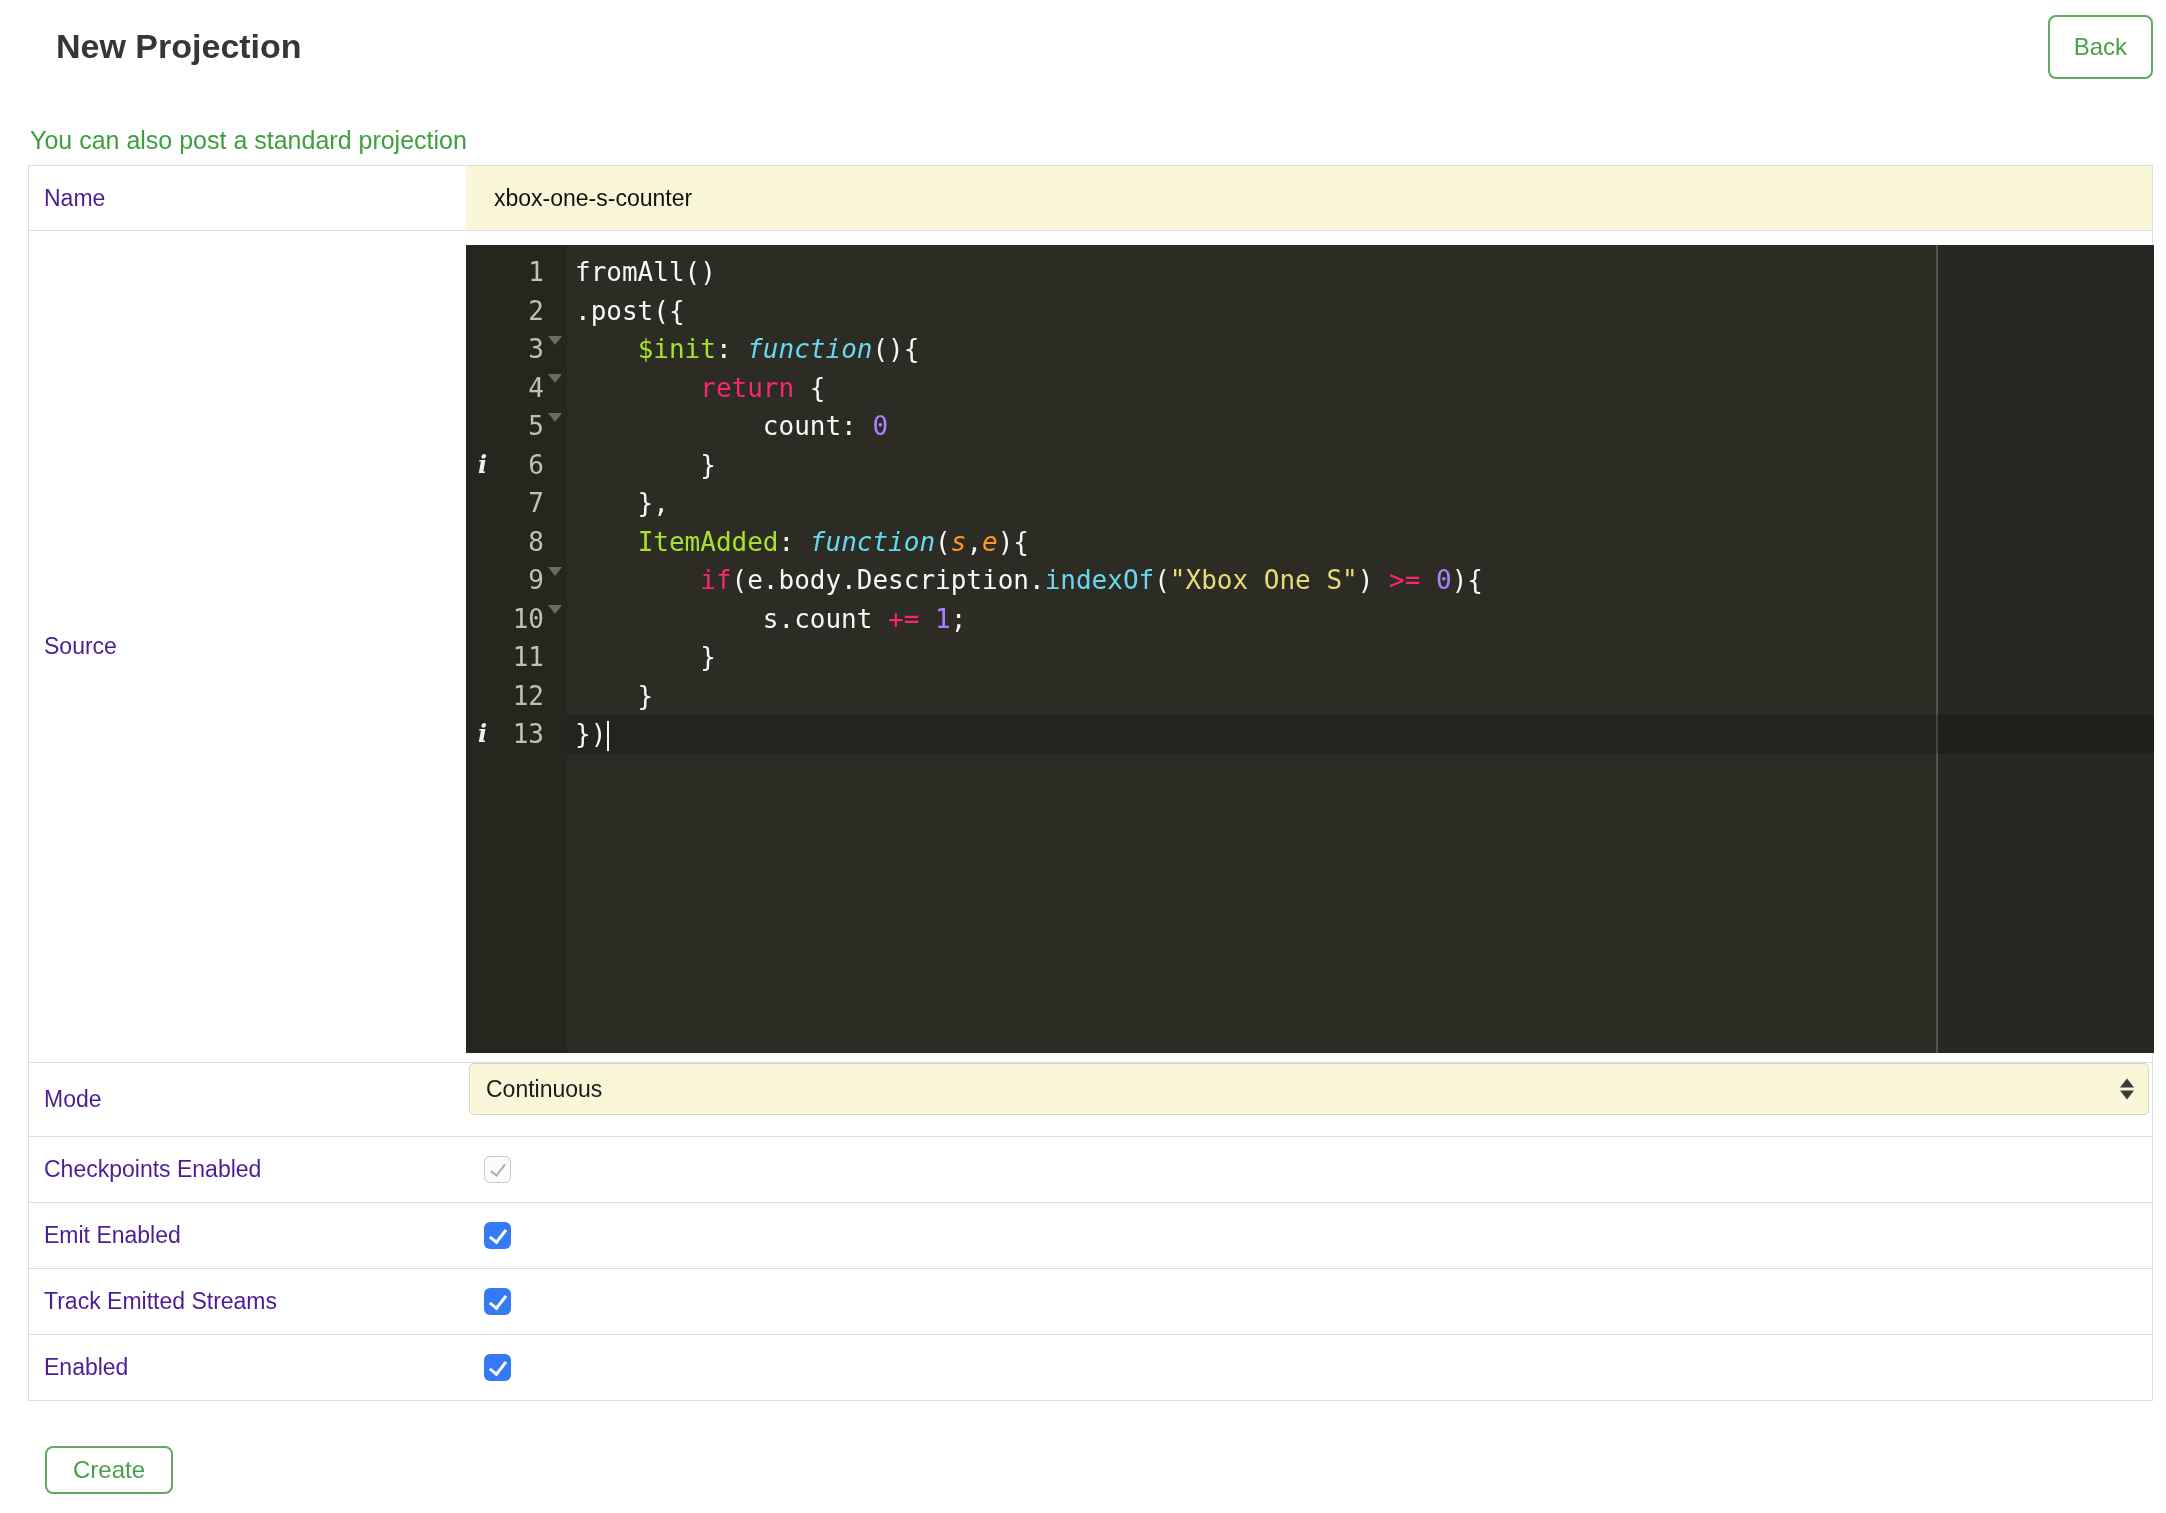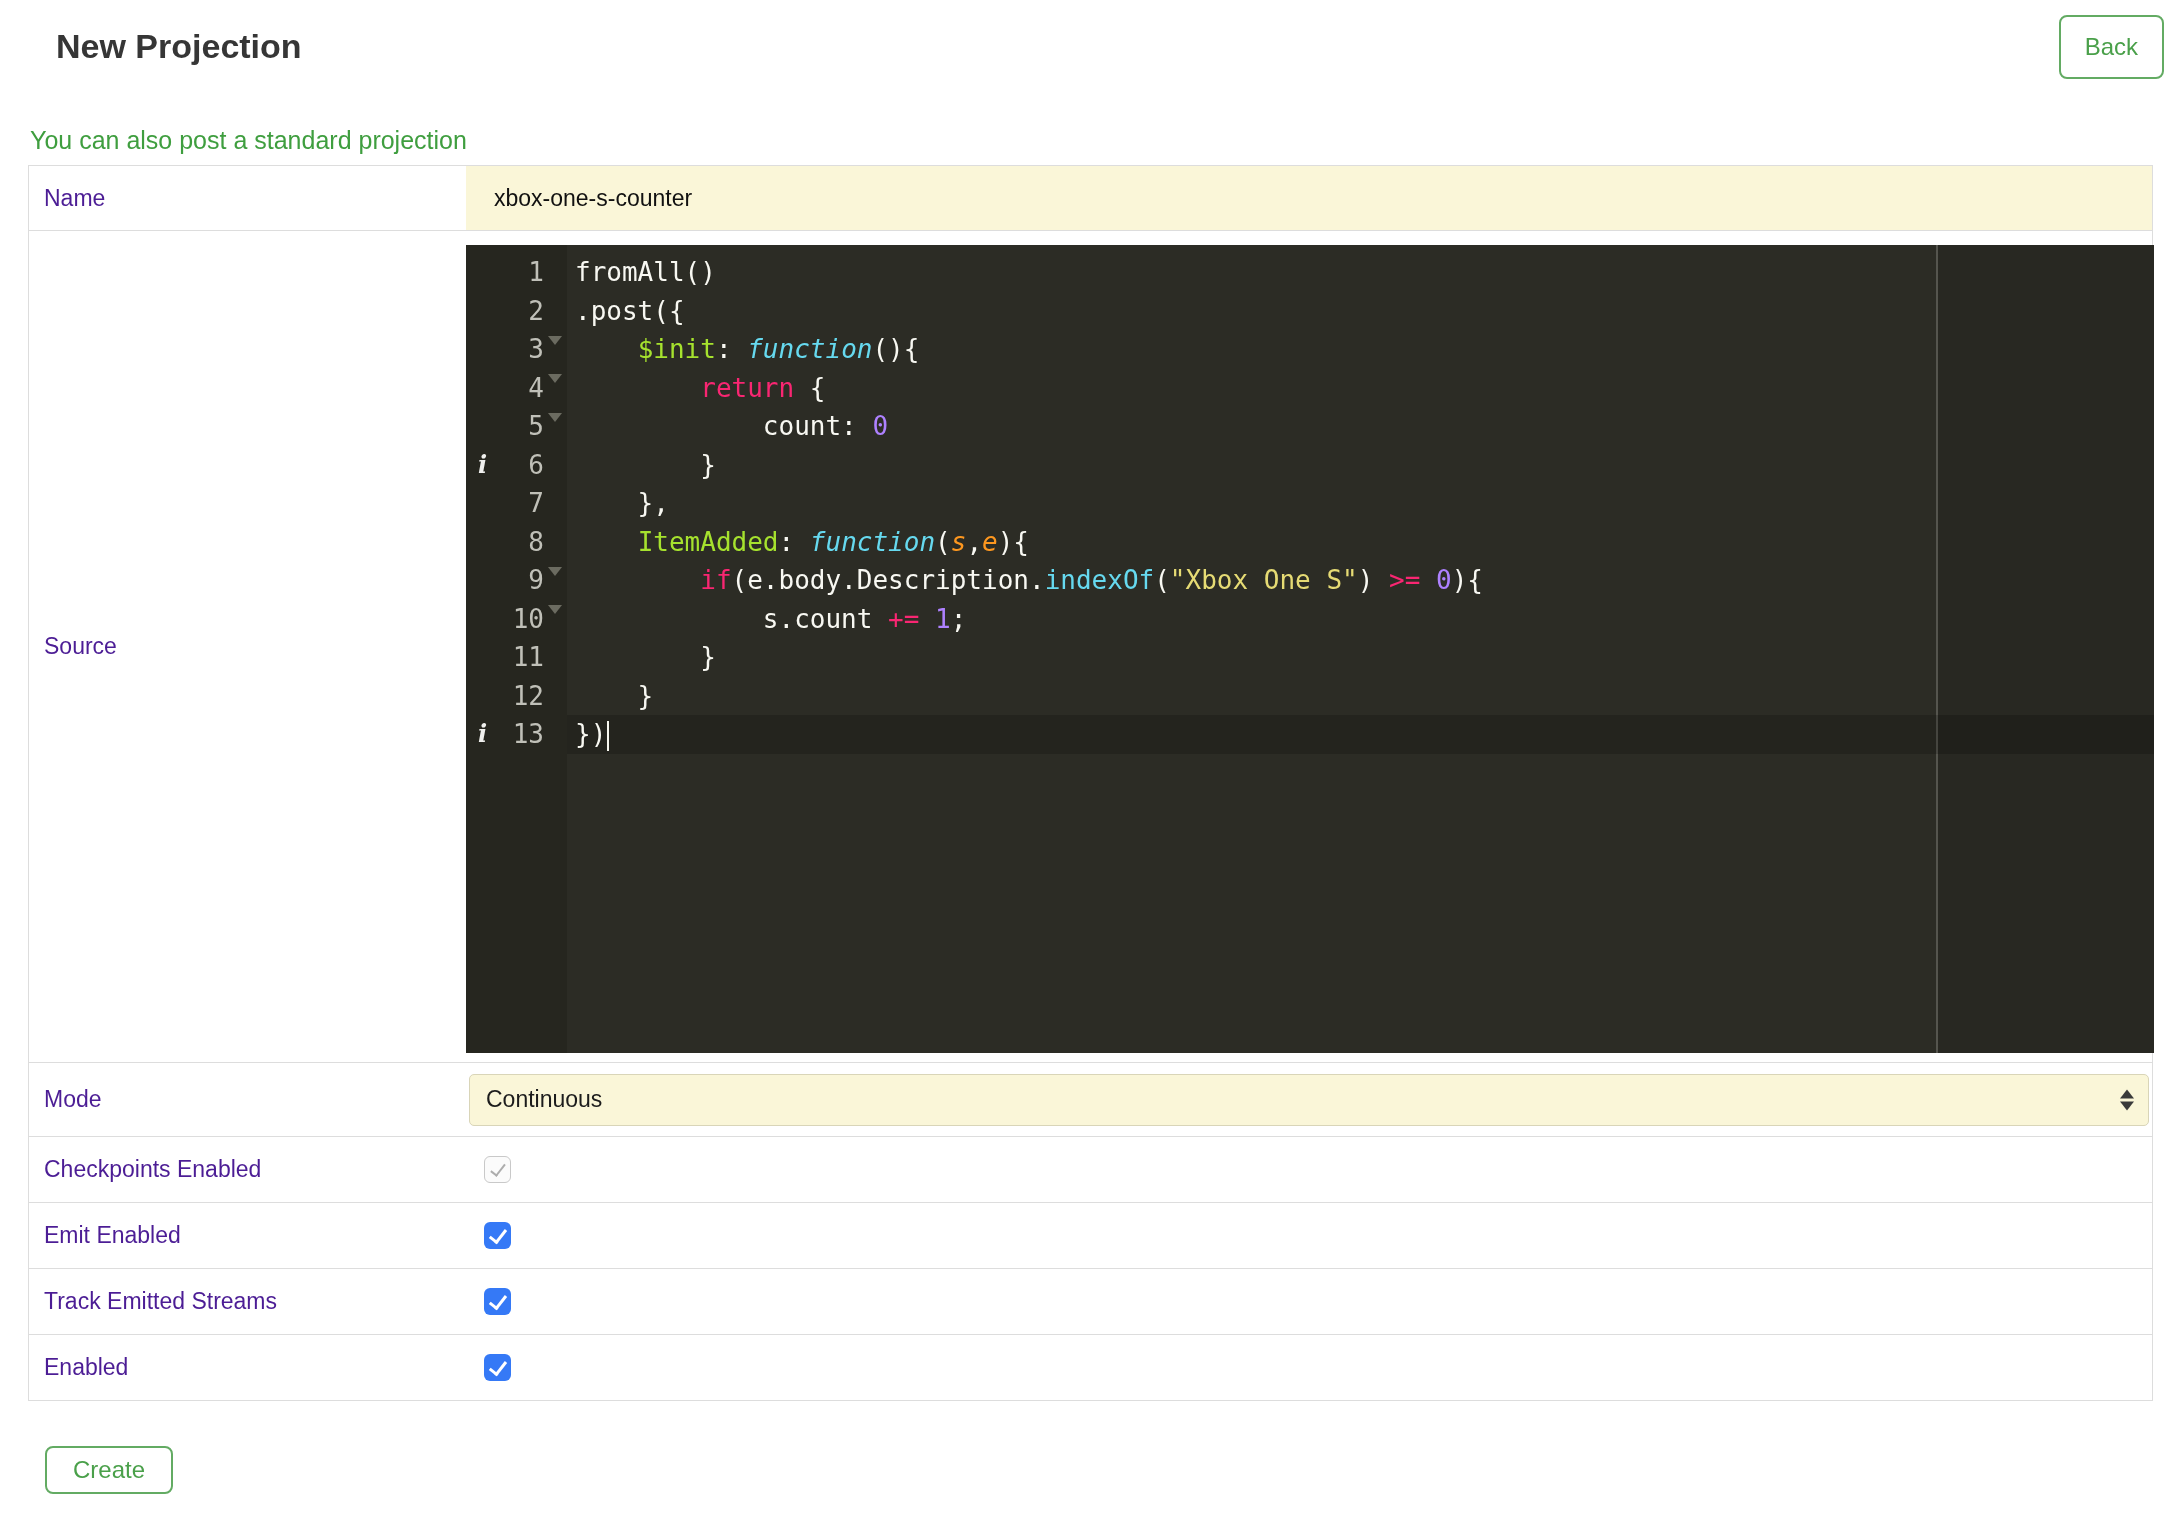--- a/index.html
+++ b/index.html
@@ -11,21 +11,21 @@
     overflow: hidden;
   }
   .page { position: relative; width: 2166px; height: 1513px; }
 
   
   .page-title {
     font-size: 34px; font-weight: bold; color: #363636;
     padding: 26px 0 0 56px; line-height: 40px;
   }
   .back-btn {
-    position: absolute; top: 15px; right: 2px;
+    position: absolute; top: 15px; right: 13px;
     height: 64px; padding: 0 24px;
     font-family: "Liberation Sans", sans-serif;
     font-size: 24px; color: #4aa04a;
     background: #fff; border: 2px solid #63ab63; border-radius: 8px;
     cursor: pointer;
   }
   .std-link {
     display: inline-block; margin: 60px 0 0 30px;
     font-size: 25px; color: #3f9e3f; cursor: pointer; text-decoration: none;
   }
@@ -85,21 +85,21 @@
   .tk-num   { color: #ae81ff; }
   .tk-str   { color: #e6db74; }
   .tk-prop  { color: #66d9ef; }
   .cm-cursor {
     display: inline-block; width: 2px; height: 30px;
     background: #f8f8f0; vertical-align: middle; margin-left: 1px;
   }
 
   
   .row-mode { height: 74px; }
-  .row-mode .cell { display: flex; align-items: center; padding: 0 3px; }
+  .row-mode .cell { display: flex; padding: 0 3px; }
   .mode-select {
     position: relative; flex: 1; height: 52px;
     background: #faf6d8; border: 1px solid #d9d5b8; border-radius: 5px;
     display: flex; align-items: center; padding-left: 16px;
     font-size: 23px; color: #1c1c1c; cursor: pointer;
   }
   .stepper {
     position: absolute; right: 14px; top: 50%; transform: translateY(-50%);
     display: flex; flex-direction: column; gap: 3px;
   }

